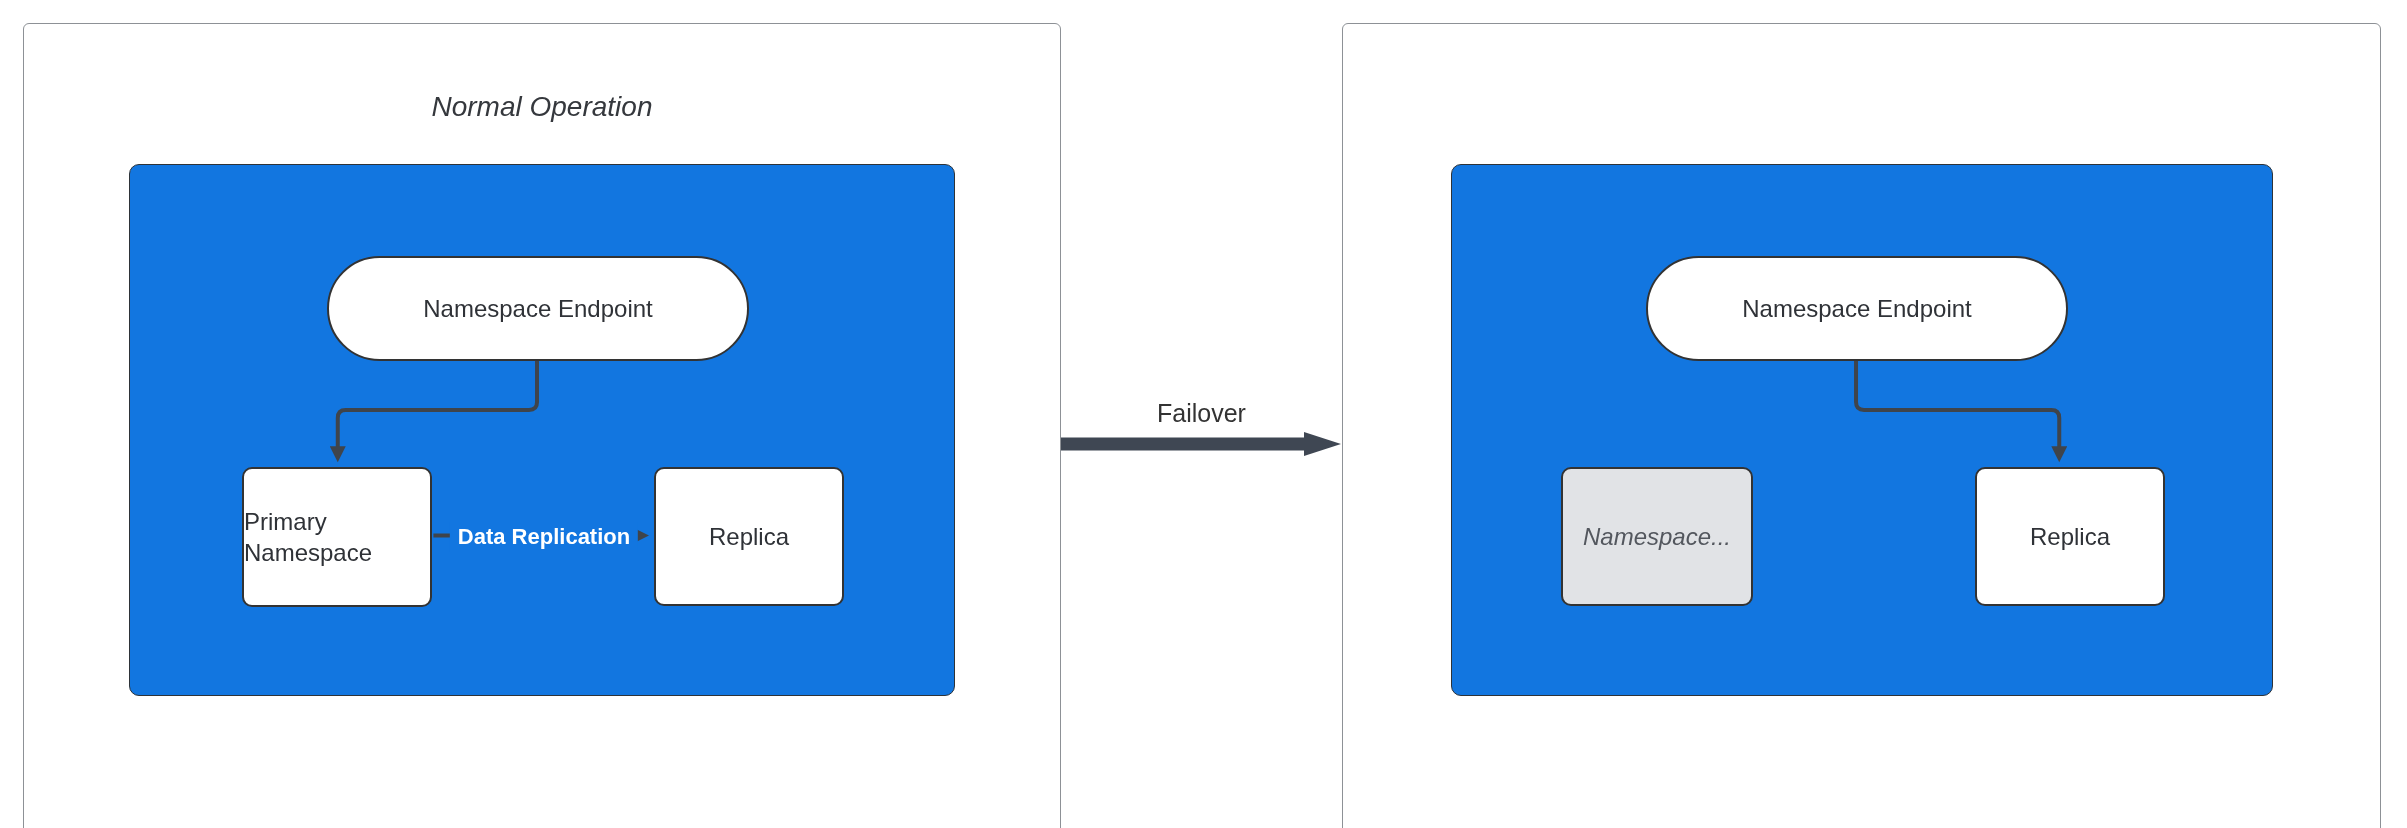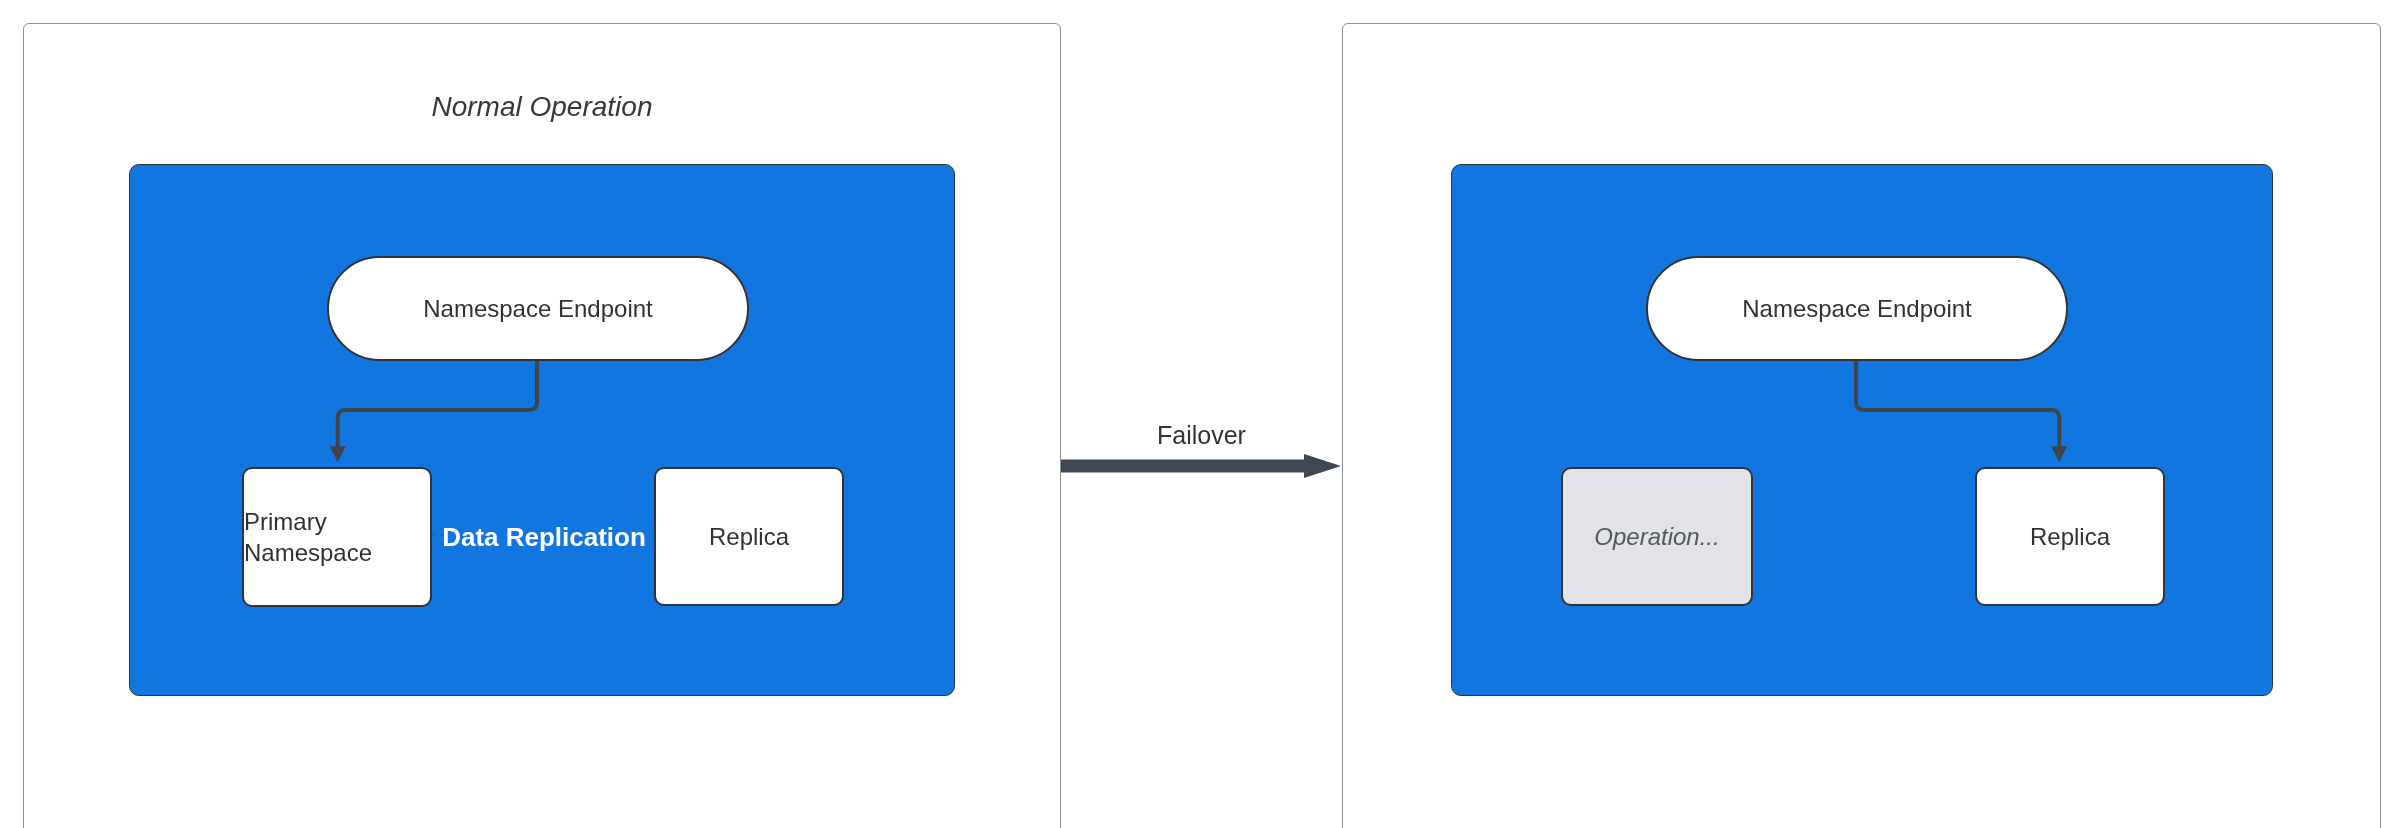--- a/index.html
+++ b/index.html
@@ -36,24 +36,24 @@
   .pill{border-radius:53px;}
   .rect{border-radius:10px;}
   .node-recovering{
     background:var(--recovering-fill,#E1E3E6);
     font-style:italic;color:#53575e;
   }
   .edge-label{
     position:absolute;transform:translate(-50%,-50%);
     background:var(--cluster-fill,#1276E0);
     color:var(--edge-label-text,#ffffff);
-    font-weight:bold;font-size:26px;line-height:26px;
+    font-weight:bold;font-size:22px;line-height:26px;
     padding:2px 8px;white-space:nowrap;
   }
-  .connector{position:absolute;left:1061px;top:398px;width:281px;height:62px;margin-top:22px;}
+  .connector{position:absolute;left:1061px;top:398px;width:281px;height:62px;}
   .connector-label{
     text-align:center;font-size:25px;line-height:30px;color:#333;
   }
   .connector-arrow{position:absolute;left:0;top:32px;}
 </style>
 </head>
 <body>
 
 <section class="panel panel-left">
   <div class="panel-title">Normal Operation</div>
@@ -103,20 +103,20 @@
         </marker>
       </defs>
       <path d="M405 196 V238 Q405 246 413 246 H601 Q609 246 609 254 V284" fill="none" stroke="#3F444B" stroke-width="4" marker-end="url(#ah-r)"></path>
     </svg>
 
     <div class="node pill" style="left:194px;top:91px;width:422px;height:105px;">
       <span>Namespace Endpoint</span>
     </div>
 
     <div class="node rect node-recovering" style="left:109px;top:302px;width:192px;height:139px;">
-      <span>Operation...</span>
+      <span>Namespace...</span>
     </div>
 
     <div class="node rect" style="left:523px;top:302px;width:190px;height:139px;">
       <span>Replica</span>
     </div>
   </div>
 </section>
 
 </body></html>

